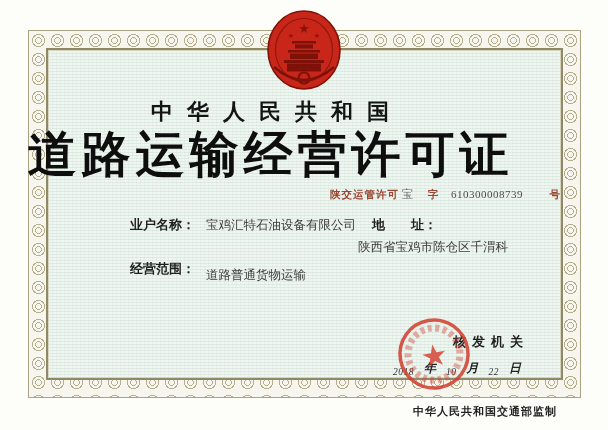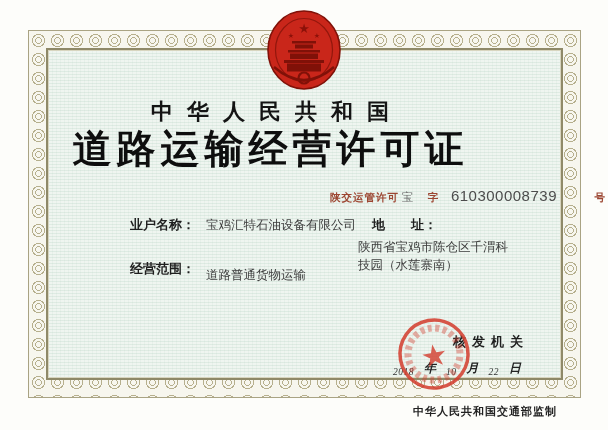--- a/index.html
+++ b/index.html
@@ -28,28 +28,28 @@
       repeating-linear-gradient(180deg, rgba(163,199,180,.22) 0 1px, rgba(255,255,255,0) 1px 3px),
       repeating-linear-gradient(90deg, rgba(163,199,180,.10) 0 1px, rgba(255,255,255,0) 1px 4px);
   }
   .emblem{position:absolute;left:266px;top:9px;width:76px;height:86px;z-index:5;}
   .title1{
     position:absolute;top:97px;left:0;width:540px;text-align:center;z-index:4;
     font-weight:bold;font-size:22px;letter-spacing:14px;text-indent:14px;color:#141414;
   }
   .title2{
     position:absolute;top:122px;left:0;width:536px;text-align:center;z-index:4;
-    font-weight:bold;font-size:39px;letter-spacing:5px;text-indent:5px;color:#0e0e0e;
+    font-weight:bold;font-size:49px;letter-spacing:5px;text-indent:5px;color:#0e0e0e;
   }
   .license-line{position:absolute;top:187px;left:330px;z-index:4;font-size:10.5px;white-space:nowrap;}
   .red-print{color:#9c4632;font-weight:bold;}
   .lic-prefix{margin-right:0;letter-spacing:1px;}
   .lic-region{color:#6a6a6a;font-size:11.5px;margin-right:12px;}
   .lic-zi{margin-right:10px;}
-  .lic-number{color:#4c4c4c;font-size:15px;letter-spacing:.5px;margin-right:35px;font-family:Liberation Sans, sans-serif;}
+  .lic-number{color:#4c4c4c;font-size:11px;letter-spacing:.5px;margin-right:24px;font-family:Liberation Serif, serif;}
   .label{
     font-family:"Liberation Sans","DejaVu Sans",sans-serif;
     font-weight:bold;font-size:13px;color:#1f1f1f;
   }
   .value{font-size:12.5px;color:#3c3c3c;}
   .pos{position:absolute;z-index:4;white-space:nowrap;}
   .validity .num,.issue-date .num{
     position:relative;top:3px;font-size:9.5px;color:#333;letter-spacing:.5px;margin:0 3px;
   }
   .validity .unit,.issue-date .unit{
@@ -101,21 +101,20 @@
     <span class="red-print lic-zi">字</span>
     <span class="lic-number">610300008739</span>
     <span class="red-print">号</span>
   </div>
 
   <div class="pos value" style="left:206px;top:217px;">宝鸡汇特石油设备有限公司</div>
   <div class="pos label" style="left:130px;top:216px;">业户名称：</div>
 
   <div class="pos label" style="left:372px;top:216px;font-family:Liberation Mono, monospace;">地　　址：</div>
   <div class="pos value" style="left:358px;top:239px;">陕西省宝鸡市陈仓区千渭科</div>
-  <div class="pos value" style="left:358px;top:257px;">技园（水莲寨南）</div>
 
   <div class="pos label" style="left:130px;top:260px;">经营范围：</div>
   <div class="pos value" style="left:206px;top:267px;">道路普通货物运输</div>
 
 
   <div class="pos label issuer-label" style="left:408px;top:333px;">核发机关</div>
   <div class="pos issue-date" style="left:390px;top:358px;font-style:italic;">
     <span class="num">2018</span>
     <span class="unit">年</span>
     <span class="num">10</span>

